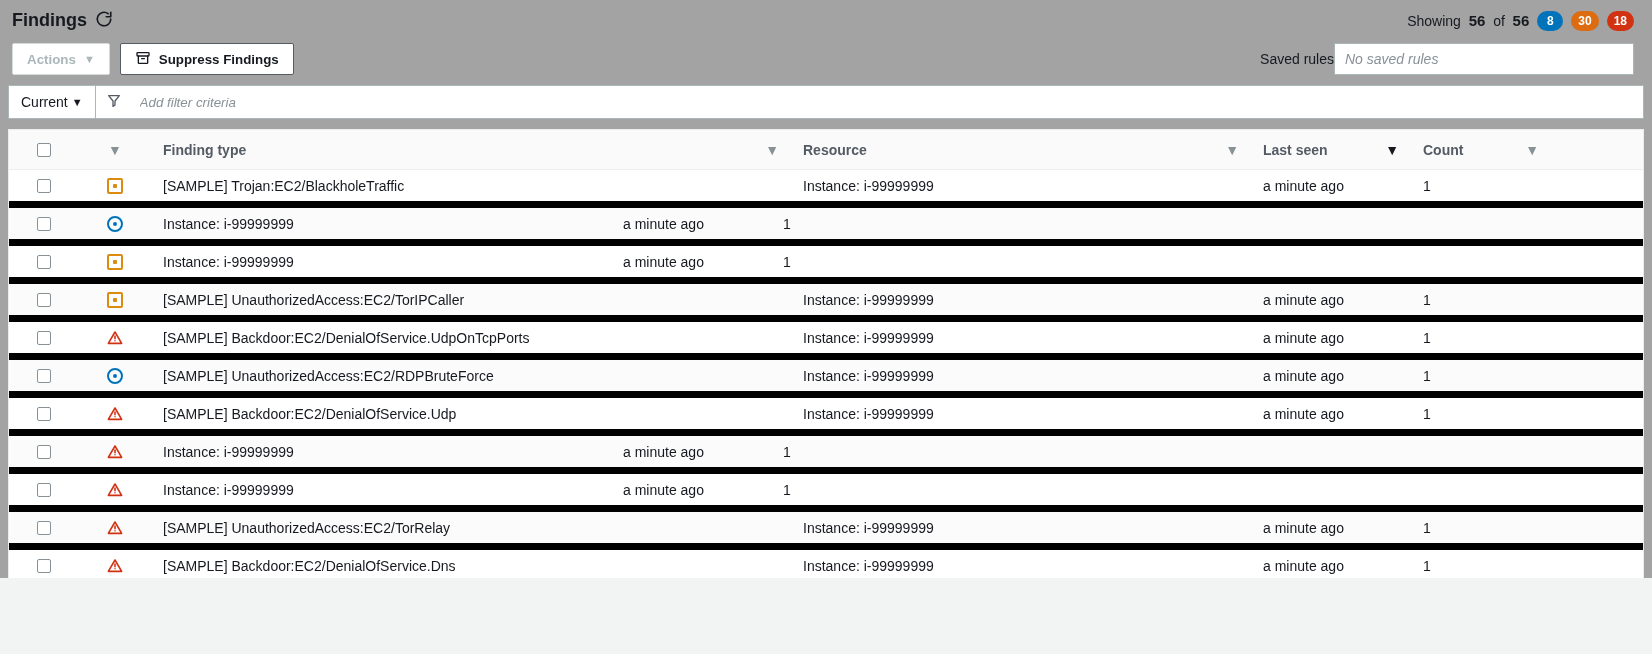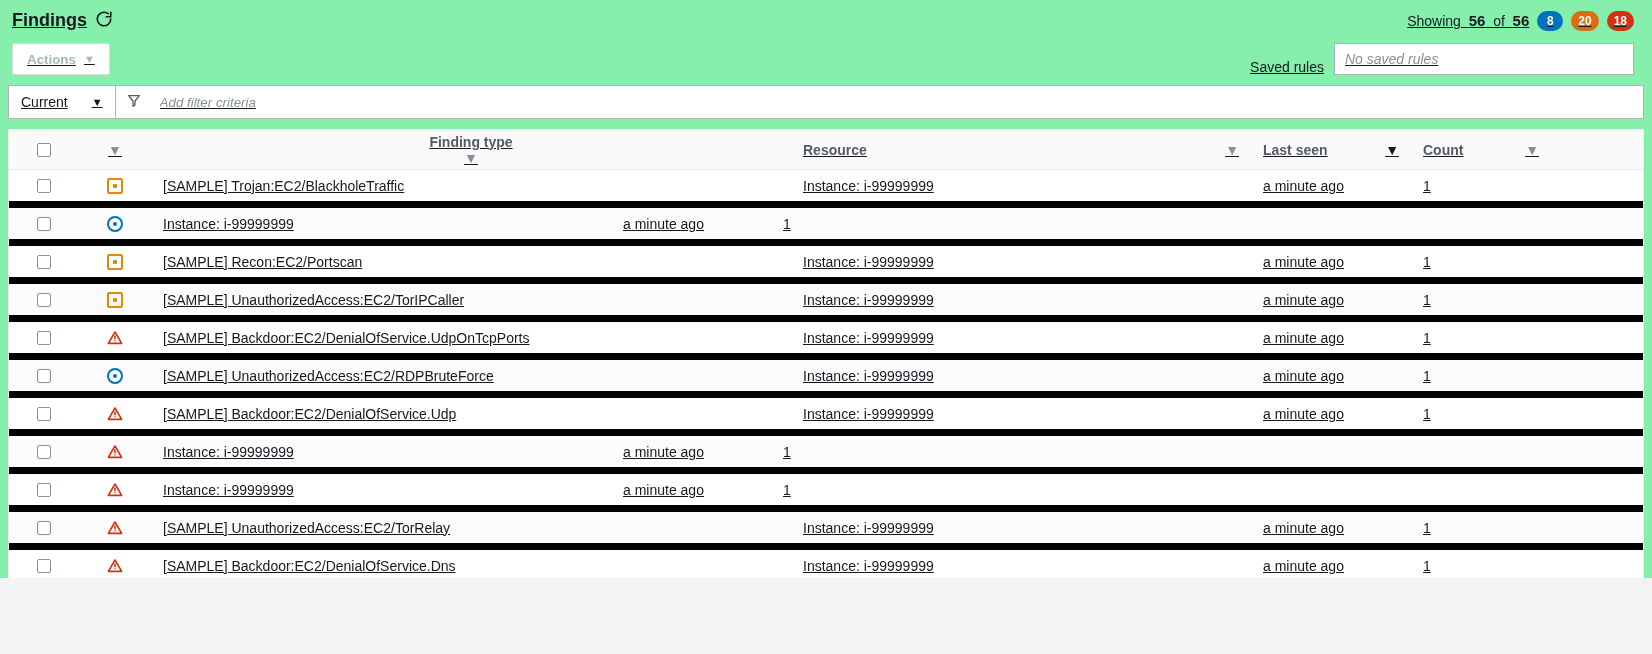--- a/index.html
+++ b/index.html
@@ -1,44 +1,44 @@
 <!DOCTYPE html>
 <html><head>
 <meta charset="utf-8">
 <style>
   * { box-sizing: border-box; }
   html, body { margin: 0; padding: 0; font-family: "Amazon Ember", "Helvetica Neue", Arial, sans-serif; font-size: 14px; color: #16191f; background: #f2f3f3; }
-  .page { width: 1652px; height: 578px; background: #86efac; position: relative; text-decoration: underline; }
+  .page { width: 1652px; height: 578px; background: #a3a3a3; position: relative; }
 
   
   .header { display:flex; align-items:center; justify-content:space-between; padding: 10px 18px 6px 12px; }
   .header-left { display:flex; align-items:center; gap:8px; }
   .title { font-size: 18px; font-weight: 700; }
   .refresh { cursor:pointer; }
   .header-right { display:flex; align-items:center; gap:8px; }
   .showing { font-size:14px; color:#16191f;margin-left:26px; }
   .showing b { font-weight:700; font-size:15px; }
   .badge { display:inline-flex; align-items:center; justify-content:center; min-width:26px; height:20px; padding:0 7px; border-radius:10px; font-size:12px; font-weight:700; color:#fff; }
   .badge.blue   { background:#0073bb; }
   .badge.orange { background:#dd6b10; }
   .badge.red    { background:#d13212; }
 
   
   .toolbar { display:flex; align-items:center; justify-content:space-between; padding: 6px 18px 10px 12px; }
   .toolbar-left { display:flex; align-items:center; gap:10px; }
   .btn { display:inline-flex; align-items:center; gap:8px; height:32px; padding:0 14px; border:1px solid #545b64; border-radius:2px; background:#fff; font-weight:700; cursor:pointer; color:#16191f; }
   .btn.disabled { color:#aab7b8; border-color:#d5dbdb; cursor:default; background:#fff; }
   .btn .caret { font-size:11px; }
-  .toolbar-right { display:flex; align-items:flex-end; gap:10px; }
+  .toolbar-right { display:flex; align-items:center; }
   .saved-label { font-size:14px; color:#16191f; }
   .saved-box { width:300px; height:32px; border:1px solid #aab7b8; background:#fff; display:flex; align-items:center; padding:12px 10px; color:#879196; font-style:italic; }
 
   
   .filterbar { margin: 0 8px 10px 8px; display:flex; height:34px; border:1px solid #aab7b8; background:#fff; }
-  .select-current { display:flex; align-items:center; gap:24px; padding:0 12px; border-right:1px solid #aab7b8; cursor:pointer; }
+  .select-current { display:flex; align-items:center; gap:4px; padding:0 12px; border-right:1px solid #aab7b8; cursor:pointer; }
   .select-current .caret { font-size:11px; }
   .filter-input { display:flex; align-items:center; gap:16px; flex:1 1 auto; padding:0 10px; color:#879196; font-style:italic; }
   .filter-input input { border:none; outline:none; flex:1; font-style:italic; color:#16191f; }
   .filter-input input::placeholder { color:#879196; }
 
   
   .table-wrap { margin: 0 8px; background:#fff; border:1px solid #eaeded; height:498px; display:flex; flex-direction:column; }
   .thead { display:flex; align-items:center; height:40px; background:#fafafa; border-bottom:1px solid #eaeded; color:#545b64; font-weight:700; }
   .th, .td { display:flex; align-items:center; padding:0 12px; }
   .col-check  { width:70px; justify-content:center; }
@@ -86,30 +86,40 @@
       </span>
     </div>
     <div class="header-right">
       <span class="showing">
         <span>Showing</span>
         &nbsp;<b>56</b>&nbsp;
         <span>of</span>
         &nbsp;<b>56</b>
       </span>
       <span class="badge blue">8</span>
-      <span class="badge orange">20</span>
+      <span class="badge orange">30</span>
       <span class="badge red">18</span>
     </div>
   </div>
 
   <div class="toolbar">
     <div class="toolbar-left">
       <button class="btn disabled">
         <span>Actions</span>
         <span class="caret">▼</span>
+      </button>
+      <button class="btn">
+        <span>
+          <svg width="16" height="16" viewBox="0 0 24 24" fill="none" stroke="#16191f" stroke-width="2" stroke-linecap="round" stroke-linejoin="round">
+            <rect x="3" y="4" width="18" height="5" rx="1"></rect>
+              <path d="M5 9v10a1 1 0 0 0 1 1h12a1 1 0 0 0 1-1V9"></path>
+              <path d="M10 13h4"></path>
+          </svg>
+        </span>
+        <span>Suppress Findings</span>
       </button>
     </div>
     <div class="toolbar-right">
       <span class="saved-label">Saved rules</span>
       <div class="saved-box">
         <span>No saved rules</span>
       </div>
     </div>
   </div>
 
@@ -129,21 +139,21 @@
   </div>
 
   <div class="table-wrap">
     <div class="thead">
       <div class="th col-check">
         <span class="chk"></span>
       </div>
       <div class="th col-sev">
         <span class="sort">▼</span>
       </div>
-      <div class="th col-type" style="justify-content:space-between;flex-direction:column;">
+      <div class="th col-type" style="justify-content:space-between;">
         <span>Finding type</span>
         <span class="sort">▼</span>
       </div>
       <div class="th col-res" style="justify-content:space-between;">
         <span>Resource</span>
         <span class="sort">▼</span>
       </div>
       <div class="th col-seen" style="justify-content:space-between;">
         <span>Last seen</span>
         <span class="sort active">▼</span>
@@ -192,23 +202,20 @@
             <span>1</span>
           </div>
         </div>
         <div class="row">
           <div class="td col-check">
             <span class="chk"></span>
           </div>
           <div class="td col-sev">
             <span class="sev square"></span>
           </div>
-          <div class="td col-type">
-            <span>[SAMPLE] Recon:EC2/Portscan</span>
-          </div>
           <div class="td col-res">
             <span>Instance: i-99999999</span>
           </div>
           <div class="td col-seen">
             <span>a minute ago</span>
           </div>
           <div class="td col-count">
             <span>1</span>
           </div>
         </div>

